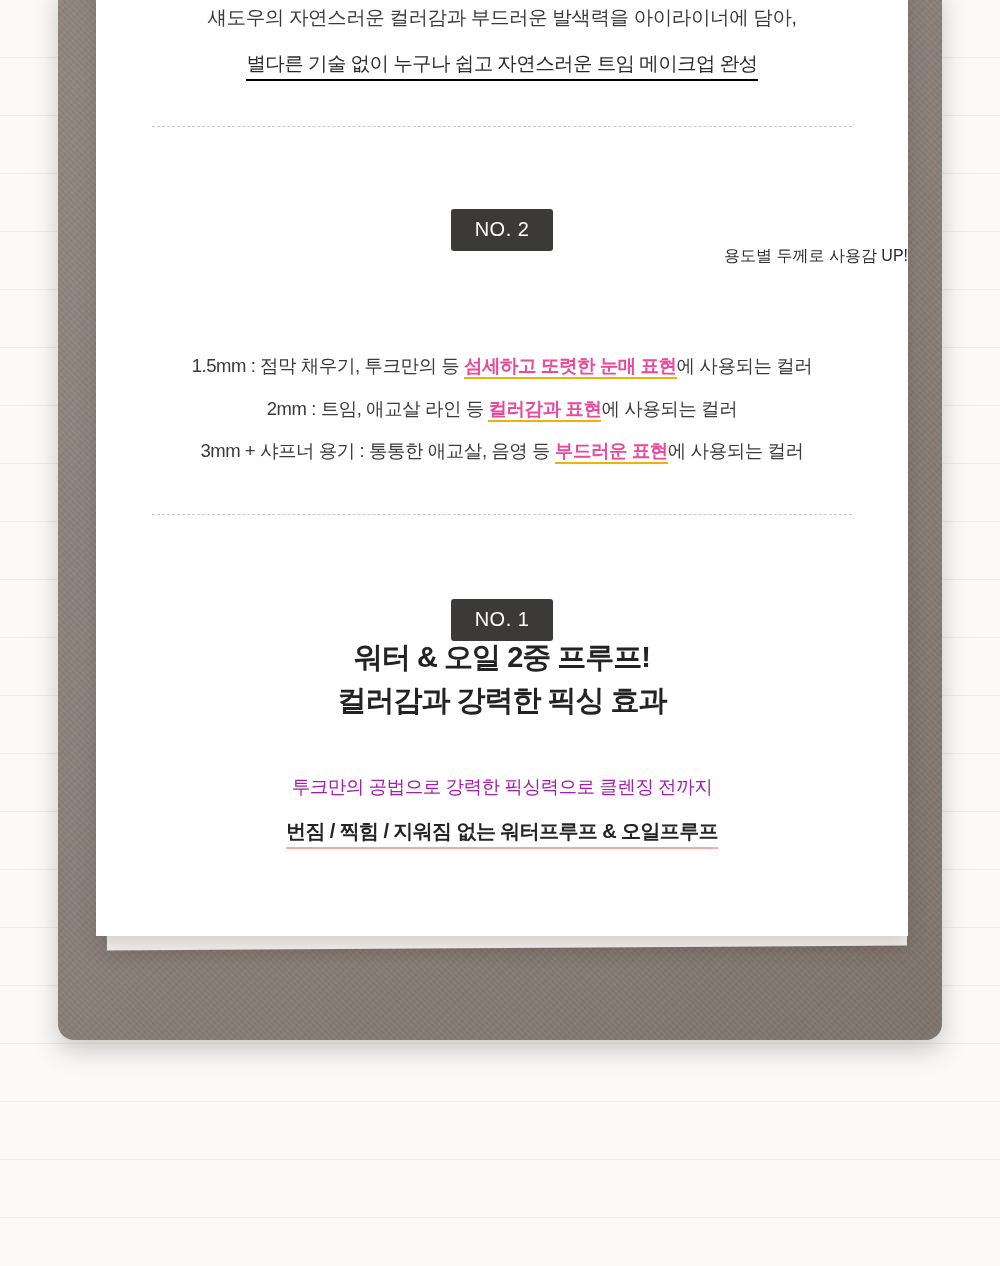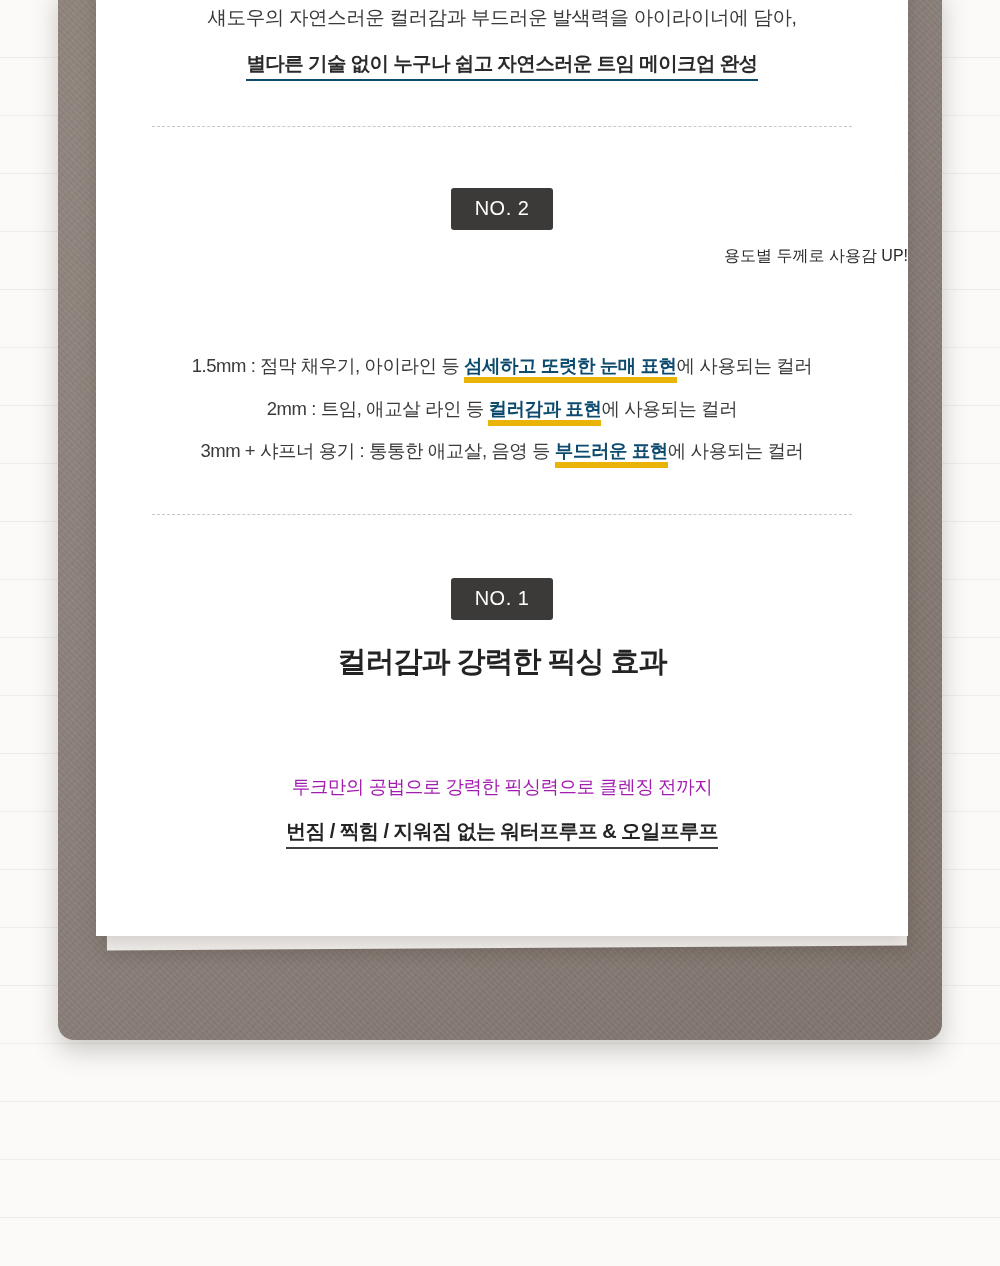--- a/index.html
+++ b/index.html
@@ -91,83 +91,84 @@
 
   .lead-line {
     font-size: 19.5px;
     line-height: 1.55;
     color: #3a3a3a;
     letter-spacing: -0.4px;
   }
 
   .lead-strong {
     font-size: 19.5px;
-    font-weight: bold;
+    font-weight: normal;
     color: #2a2a2a;
     letter-spacing: -0.6px;
     display: inline-block;
-    border-bottom: 2px solid #0c4a6e;
+    border-bottom: 2px solid #000000;
     padding-bottom: 2px;
     margin-top: 18px;
   }
 
   .dashed-divider {
     width: 700px;
     margin: 46px auto 0 auto;
     border-top: 1px dashed #c8c8c8;
     height: 0;
   }
 
   .badge {
     display: inline-block;
     background: #3c3a38;
     color: #ffffff;
     font-size: 20px;
     letter-spacing: 0.5px;
     padding: 9px 24px 10px 24px;
     border-radius: 3px;
+    margin-top: 21px;
   }
 
   .section-title {
     font-size: 29px;
     font-weight: bold;
     letter-spacing: -1px;
     color: #232323;
     margin-top: 26px;
     line-height: 1.35;
   }
 
   .spec-row {
     font-size: 18.5px;
     line-height: 1.55;
     color: #3a3a3a;
     letter-spacing: -0.45px;
     margin-top: 14px;
   }
   .spec-row b {
     font-weight: bold;
-    color: #0c4a6e;
-    border-bottom: 6px solid #eab308;
+    color: #ec4899;
+    border-bottom: 2px solid #eab308;
     padding-bottom: 1px;
   }
 
   .body-line {
     font-size: 18.5px;
     line-height: 1.6;
     color: #a21caf;
     letter-spacing: -0.45px;
   }
 
   .body-strong {
     font-size: 20px;
     font-weight: bold;
     color: #242424;
     letter-spacing: -0.6px;
     display: inline-block;
-    border-bottom: 2px solid #404040;
+    border-bottom: 2px solid #fca5a5;
     padding-bottom: 2px;
     margin-top: 16px;
   }
 
   
   .blk { position: absolute; left: 0; width: 812px; }
   #lead        { top: 42px; }
   #div1        { top: 120px; }
   #no2-badge   { top: 228px; }
   #no2-title   { top: 286px; text-align: right; }
@@ -198,39 +199,40 @@
     </div>
 
     <div class="blk center" id="no2-badge">
       <span class="badge">NO. 2</span>
     </div>
 
     <div class="blk center" id="no2-title">용도별 두께로 사용감 UP!</div>
 
     <div class="blk center" id="no2-specs">
       <div class="spec-row">
-        <span>1.5mm : </span><span>점막 채우기, 아이라인 등 </span><b>섬세하고 또렷한 눈매 표현</b><span>에 사용되는 컬러</span>
+        <span>1.5mm : </span><span>점막 채우기, 투크만의 등 </span><b>섬세하고 또렷한 눈매 표현</b><span>에 사용되는 컬러</span>
       </div>
       <div class="spec-row">
         <span>2mm : </span><span>트임, 애교살 라인 등 </span><b>컬러감과 표현</b><span>에 사용되는 컬러</span>
       </div>
       <div class="spec-row">
         <span>3mm + 샤프너 용기 : </span><span>통통한 애교살, 음영 등 </span><b>부드러운 표현</b><span>에 사용되는 컬러</span>
       </div>
     </div>
 
     <div class="blk" id="div2">
       <div class="dashed-divider"></div>
     </div>
 
     <div class="blk center" id="no3-badge">
       <span class="badge">NO. 1</span>
     </div>
 
     <div class="blk center" id="no3-title">
+      <div class="section-title" style="margin-top:0">워터 &amp; 오일 2중 프루프!</div>
       <div class="section-title" style="margin-top:4px">컬러감과 강력한 픽싱 효과</div>
     </div>
 
     <div class="blk center" id="no3-body">
       <div class="body-line">투크만의 공법으로 강력한 픽싱력으로 클렌징 전까지</div>
       <div><span class="body-strong">번짐 / 찍힘 / 지워짐 없는 워터프루프 &amp; 오일프루프</span></div>
     </div>
 
   </div>
 </div>

